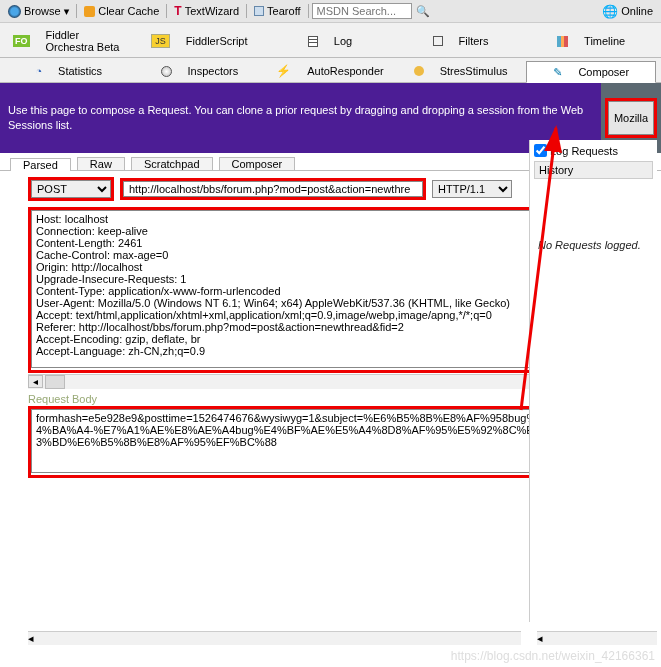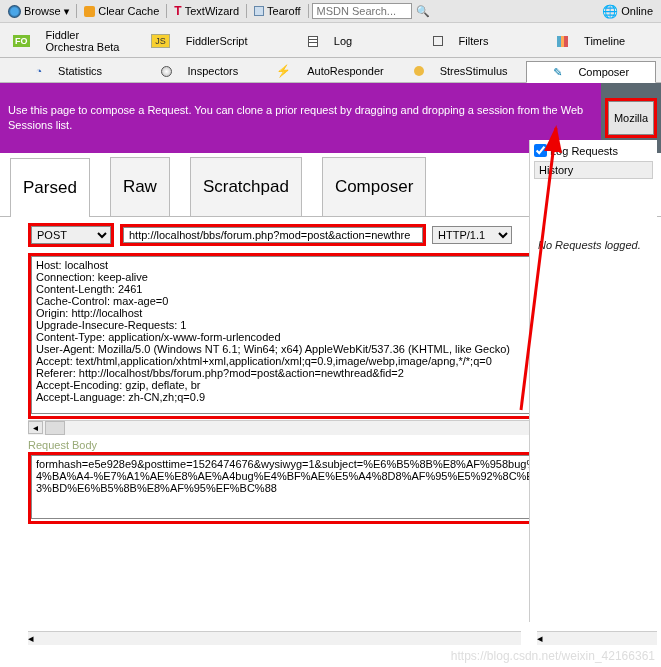--- a/index.html
+++ b/index.html
@@ -12,27 +12,27 @@
   .topbar .spacer { flex: 1; }
   
   .tabrow { display: flex; background: #f1f1f1; border-bottom: 1px solid #bcbcbc; padding: 2px 4px 0 4px; }
   .tabrow .tab { display: flex; align-items: center; gap: 16px; padding: 3px 8px; margin-right: 1px; border: 1px solid transparent; cursor: pointer; flex: 1; justify-content: center; font-size: 11px; }
   .tabrow .tab.active { background: #fff; border: 1px solid #999; border-bottom: 1px solid #fff; position: relative; top: 1px; }
   
   .composer-area { display: flex; }
   .composer-left { flex: 1; }
   .composer-right { width: 60px; }
   
-  .infobar { background: #a21caf; color: #fff; padding: 20px 8px; font-size: 11px; line-height: 1.35; display: flex; align-items: center; }
+  .infobar { background: #4c1d95; color: #fff; padding: 20px 8px; font-size: 11px; line-height: 1.35; display: flex; align-items: center; }
   .infobar .txt { flex: 1; }
   .execute-btn { background: #e6e6e6; border: 1px solid #888; padding: 10px 5px; cursor: pointer; font-size: 11px; text-align: center; }
   .execute-btn-wrap { border: 3px solid #e00; padding: 0; display: inline-block; margin: 2px; }
   
   .subtabs { display: flex; padding: 4px 4px 0 10px; background: #fff; border-bottom: 1px solid #bbb; }
-  .subtabs .stab { padding: 19px 12px; border: 1px solid #bbb; background: #f3f3f3; margin-right: 20px; border-bottom: none; cursor: pointer; font-size: 17px; }
+  .subtabs .stab { padding: 0 12px; border: 1px solid #bbb; background: #f3f3f3; margin-right: 6px; border-bottom: none; cursor: pointer; font-size: 11px; }
   .subtabs .stab.active { background: #fff; position: relative; top: 1px; }
   
   .req-line { display: flex; gap: 6px; padding: 6px 28px 6px 28px; align-items: center; }
   .method-wrap, .url-wrap { border: 3px solid #e00; display: inline-block; }
   .method-sel { width: 80px; padding: 1px; font-size: 11px; border: 1px solid #888; }
   .url-inp { width: 300px; padding: 1px 5px; font-size: 11px; border: 1px solid #888; }
   .proto-sel { width: 80px; padding: 1px; font-size: 11px; border: 1px solid #888; }
   
   .right-col { position: absolute; right: 4px; top: 140px; width: 128px; bottom: 45px; border-left: 1px solid #ccc; padding: 4px; background: #fff; }
   .right-col .chk { display: flex; gap: 3px; align-items: center; font-size: 11px; margin-bottom: 4px;}

